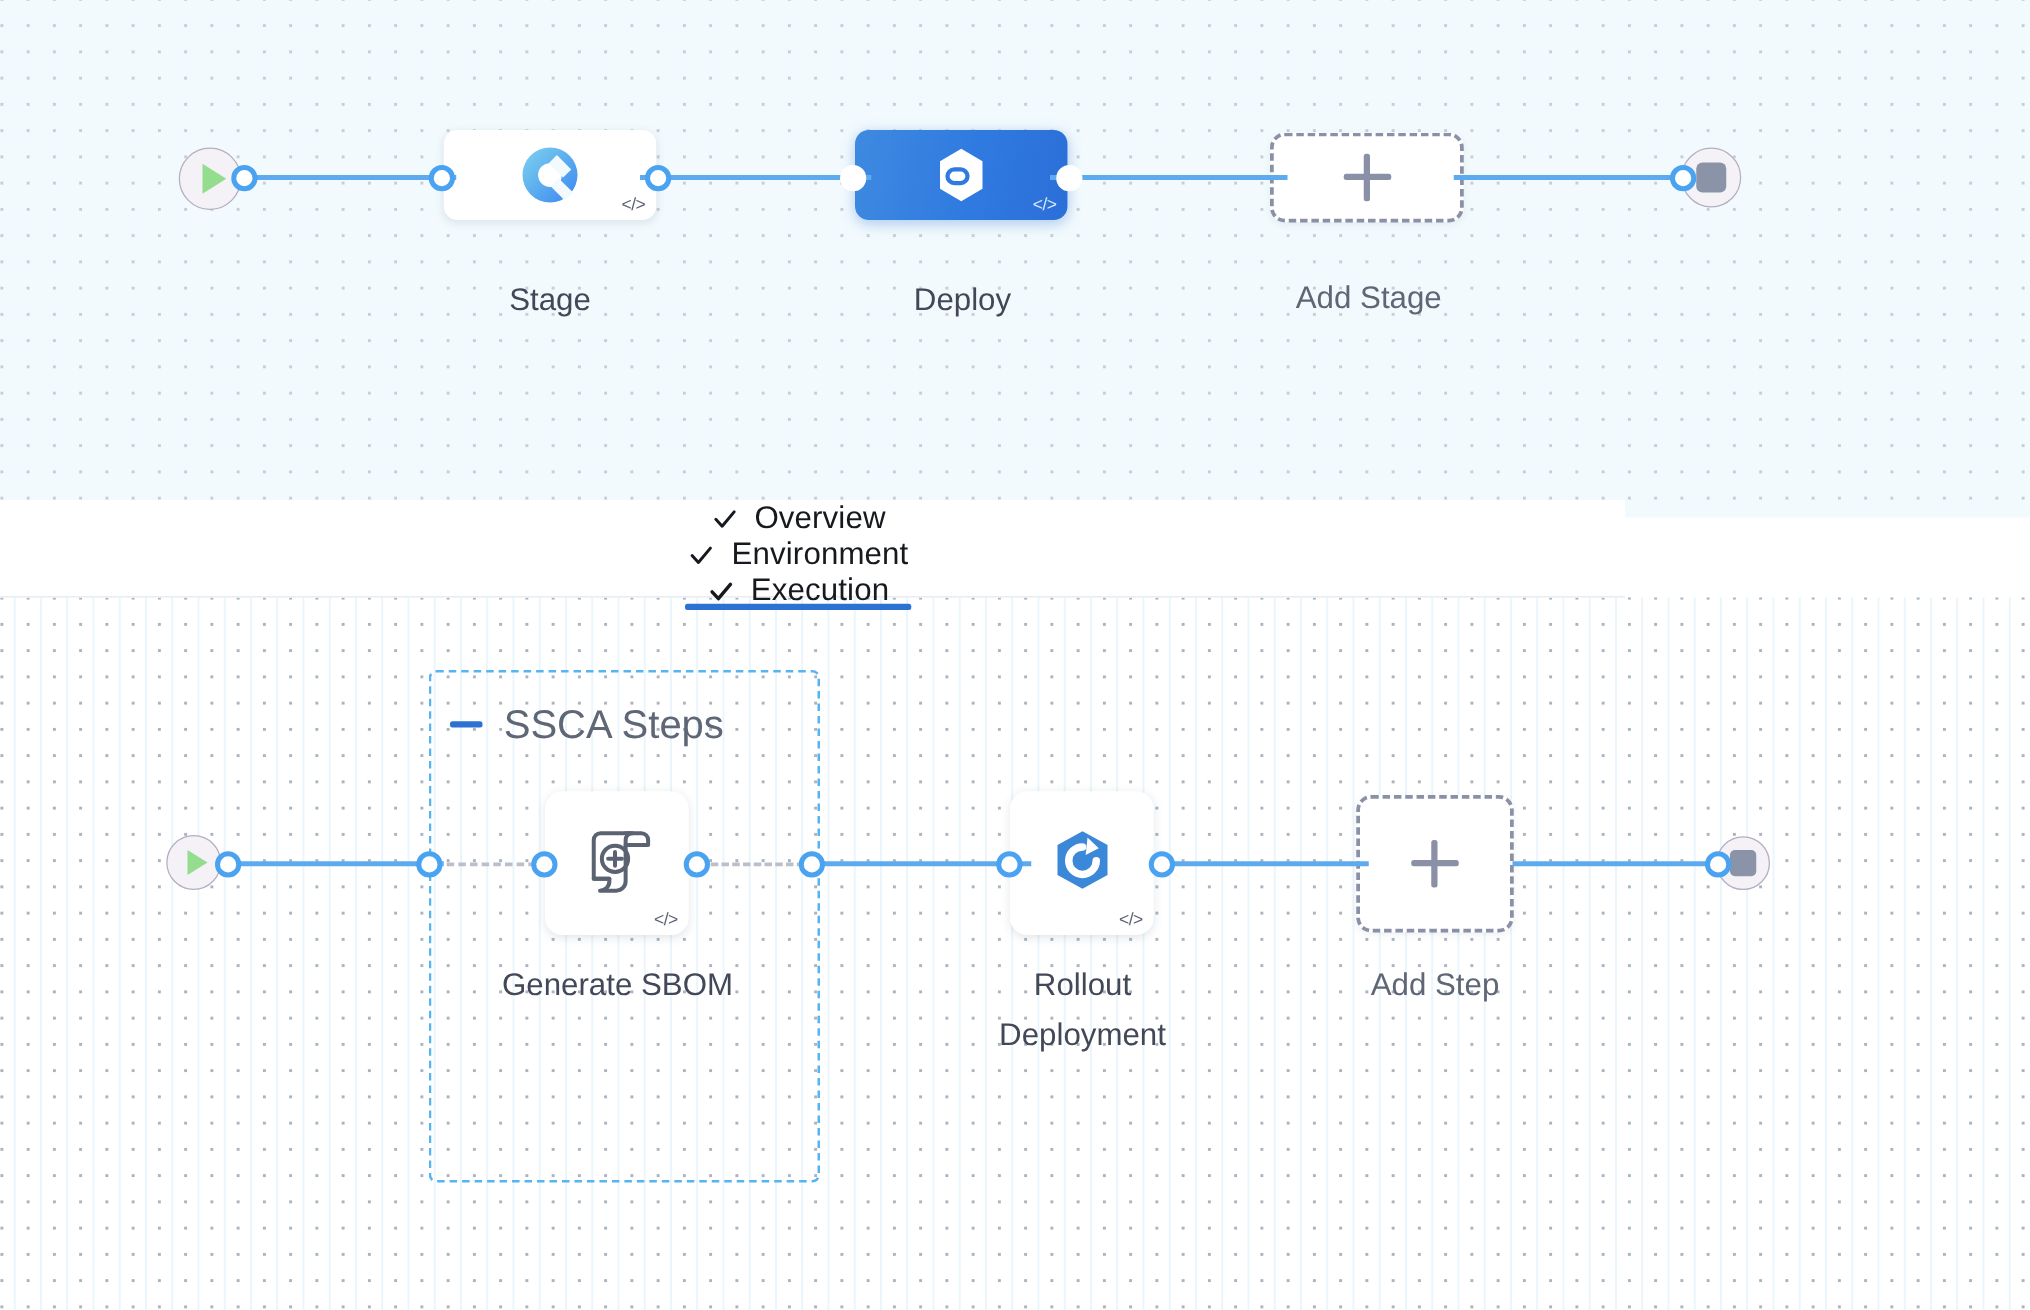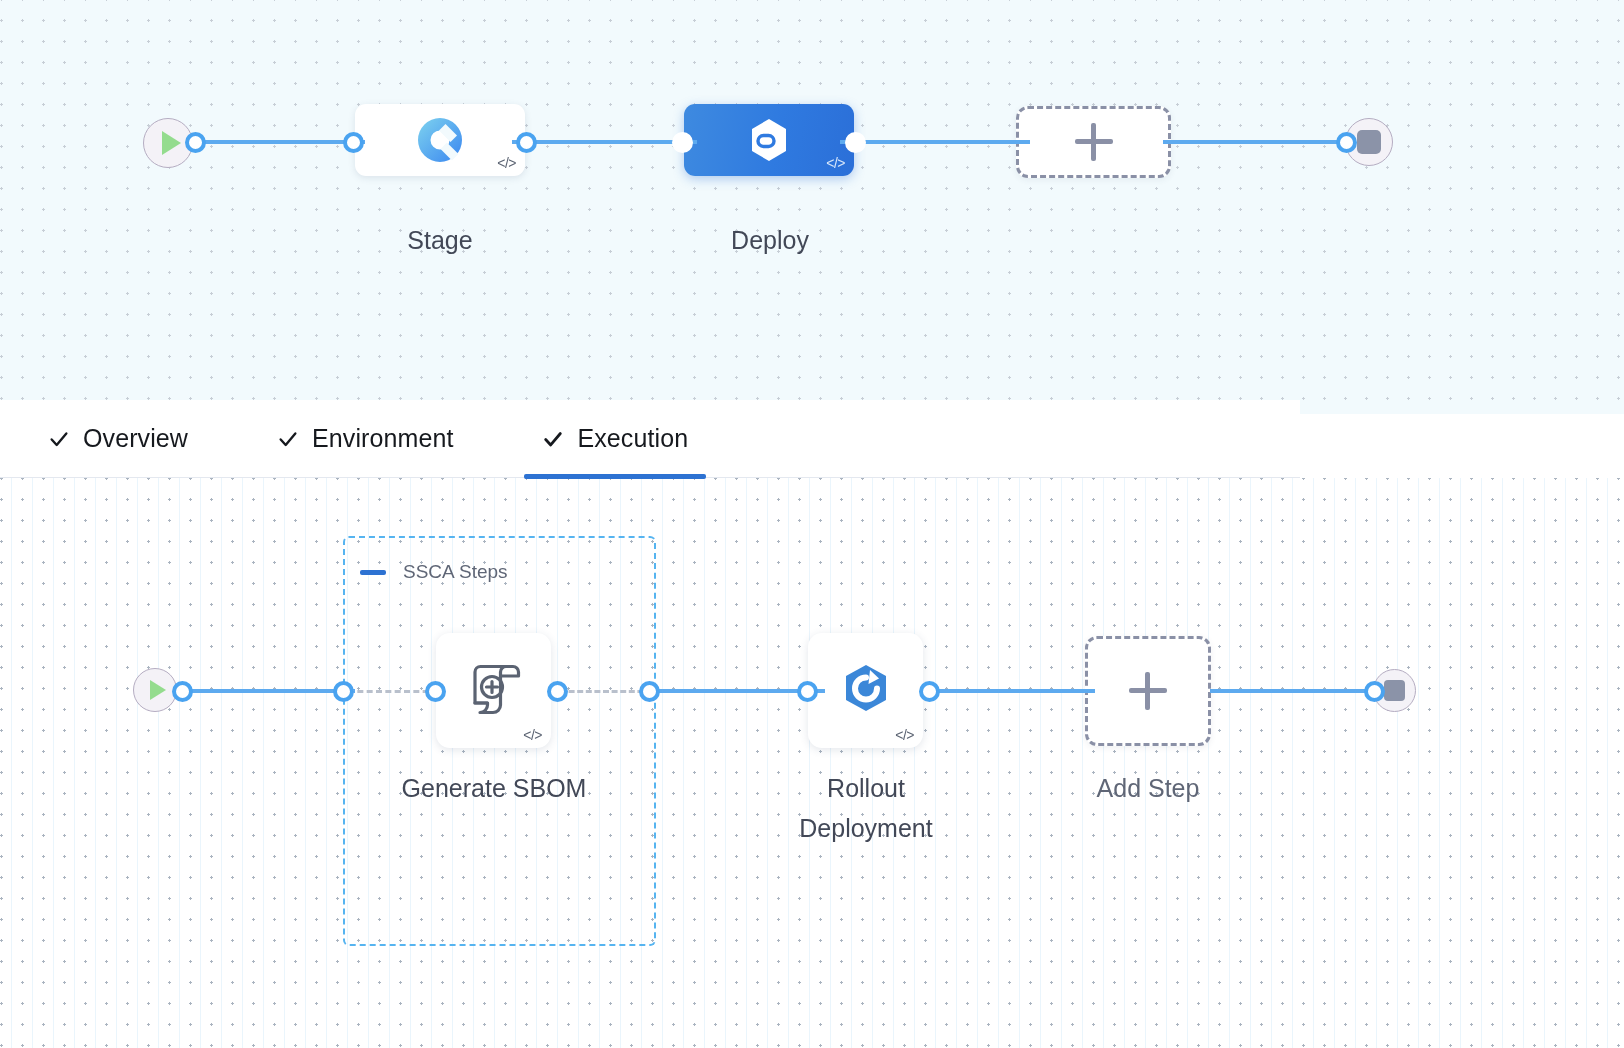--- a/index.html
+++ b/index.html
@@ -53,20 +53,21 @@
     left: 0;
     top: 400px;
     width: 1300px;
     height: 78px;
     background: #ffffff;
     border-bottom: 1px solid #e4e8ef;
     display: flex;
     align-items: center;
     padding-left: 30px;
     z-index: 40;
+    flex-direction: column;
   }
 
   .tab {
     display: flex;
     align-items: center;
     gap: 13px;
     height: 78px;
     padding: 0 18px;
     margin-right: 53px;
     position: relative;
@@ -263,21 +264,21 @@
     z-index: 12;
     cursor: pointer;
   }
   .collapse-dash {
     width: 26px;
     height: 5px;
     background: #2d72d2;
     border-radius: 2px;
   }
   #ssca-header .grp-label {
-    font-size: 19px;
+    font-size: 32px;
     color: #5f6676;
     white-space: nowrap;
   }
 </style>
 </head>
 <body>
 
 <div id="app">
 
   <div class="canvas" id="stage-canvas">
@@ -318,20 +319,21 @@
       </svg>
       <span class="code-tag light">&lt;/&gt;</span>
     </div>
     <div class="port white-ring" style="left:672px; top:132px;"></div>
     <div class="port white-ring" style="left:845px; top:132px;"></div>
     <div class="caption" style="left:650px; top:220px; width:240px;">Deploy</div>
 
     <div class="add-box" style="left:1016px; top:106px; width:155px; height:72px;">
       <div class="plus"></div>
     </div>
+    <div class="caption muted" style="left:975px; top:218px; width:240px;">Add Stage</div>
 
     <div class="node terminal" style="left:1345px; top:118px; width:48px; height:48px;">
       <div class="stop-sq"></div>
     </div>
     <div class="port" style="left:1336px; top:132px;"></div>
   </div>
 
   <div id="tab-bar">
 
     <div class="tab">

